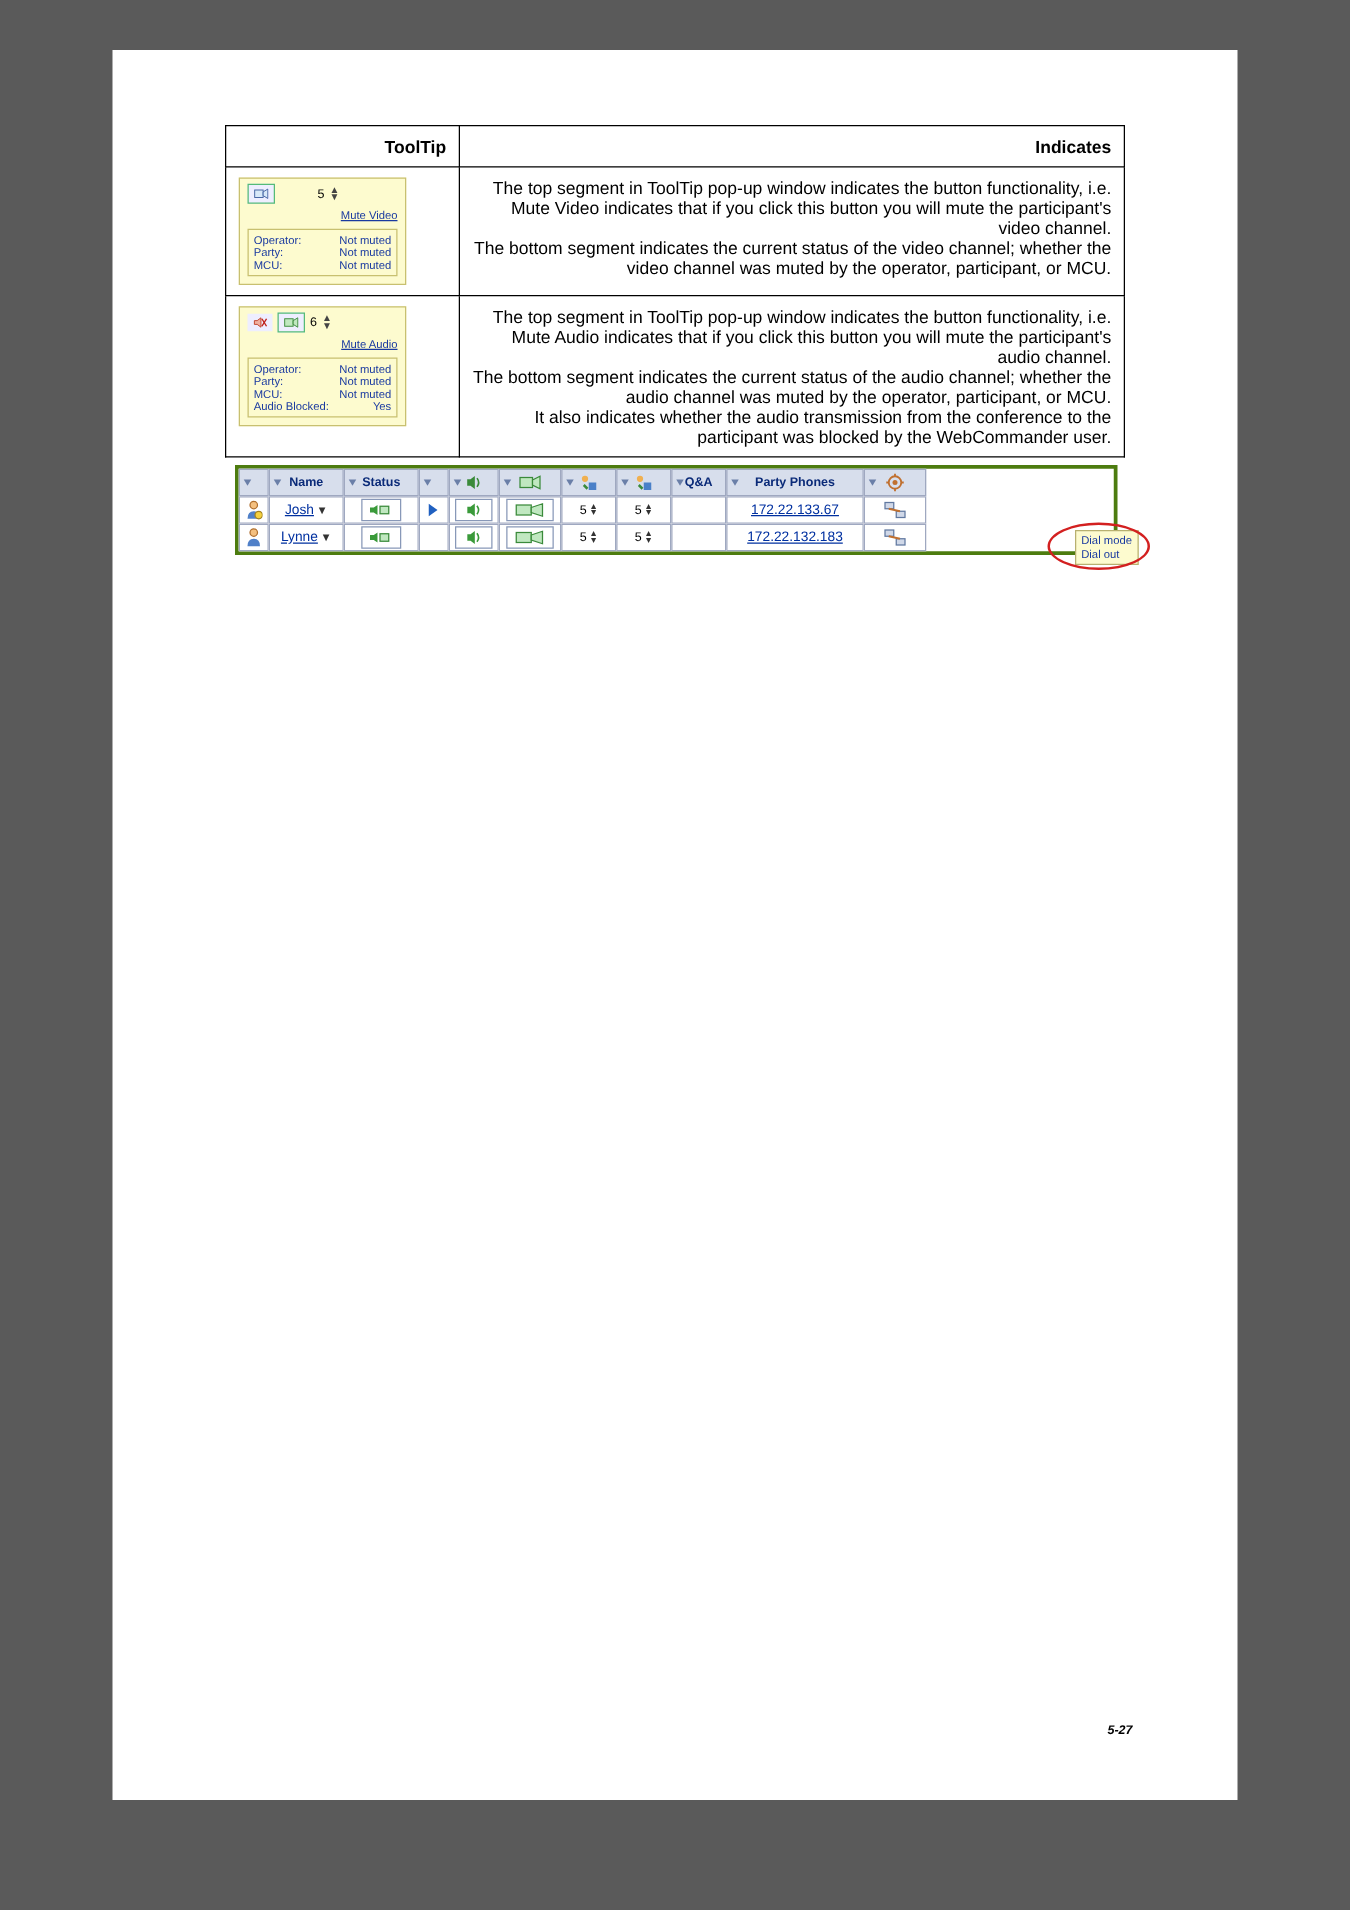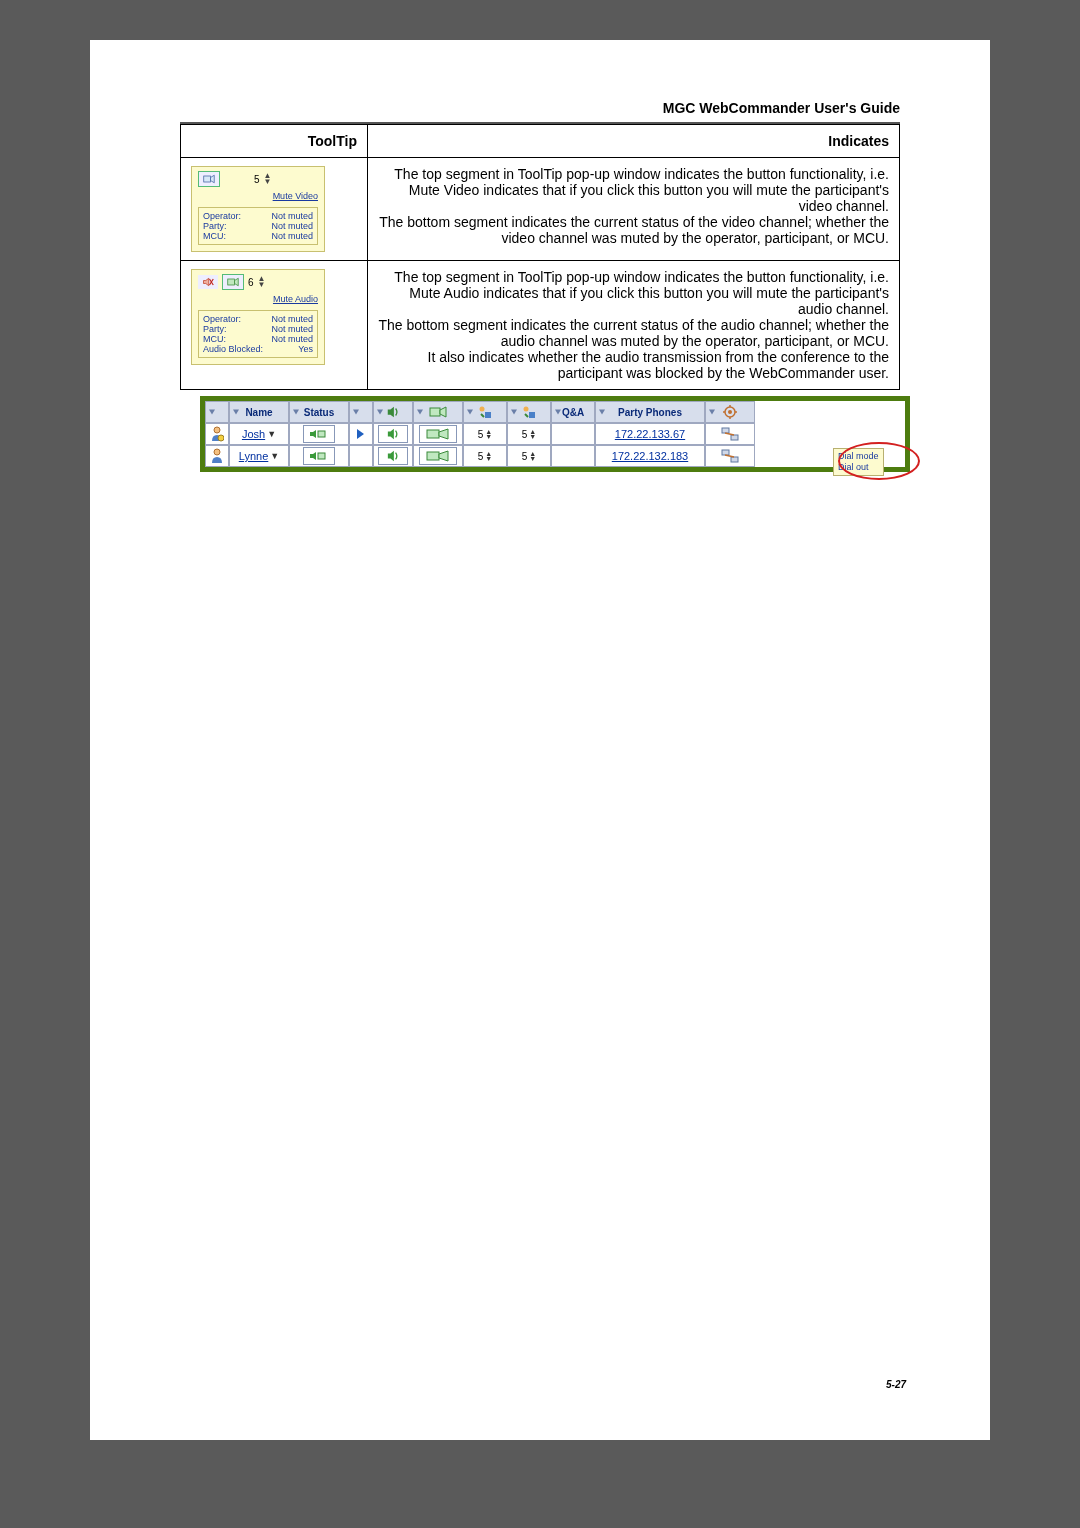--- a/index.html
+++ b/index.html
@@ -71,23 +71,23 @@
   .caption2 {
     font-family: "Times New Roman", serif;
     font-size: 10px;
     margin-top: 16px;
     margin-left: 20px;
   }
 
   
   .grid-wrap {
     margin-top: 6px;
-    margin-left: 20px;
+    margin-left: 8px;
     width: 700px;
-    border:5px solid #4d7c0f;
+    border:3px solid #4d7c0f;
     font-size:11px;
   }
   .grid-head, .grid-row {
     display:grid;
     grid-template-columns: 24px 60px 60px 24px 40px 50px 44px 44px 44px 110px 50px;
     align-items:center;
   }
   .grid-head > div, .grid-row > div {
     border:1px solid #9fa8c0;
     padding:2px 4px;
@@ -153,23 +153,20 @@
     font-weight:bold;
     font-size:10px;
     font-style:italic;
   }
 </style>
 </head>
 <body>
 
 <div class="page">
 
-  <div class="header-area">
-    <span>MGC WebCommander User's Guide</span>
-  </div>
 
 
   <table class="tooltip-table">
     <thead>
       <tr>
         <th class="tooltip-col">ToolTip</th>
         <th>Indicates</th>
       </tr>
     </thead>
     <tbody>
@@ -452,21 +449,21 @@
         <div class="conn-icon">
             <svg width="18" height="16" viewBox="0 0 18 16">
               <rect x="1" y="2" width="7" height="5" fill="#d0d8e8" stroke="#6078a0"></rect>
               <rect x="10" y="9" width="7" height="5" fill="#d0d8e8" stroke="#6078a0"></rect>
               <path d="M4 7 L13 9" stroke="#c07030" stroke-width="1.5"></path>
             </svg>
           </div>
       </div>
     </div>
 
-    <div class="dial-tooltip" style="left:653px; top:52px;">
+    <div class="dial-tooltip" style="left:680px; top:52px;">
       <div>Dial mode</div>
       <div>Dial out</div>
     </div>
     <div class="red-oval" style="left:658px; top:46px;"></div>
   </div>
 
   <div class="page-num">5-27</div>
 </div>
 
 </body></html>

